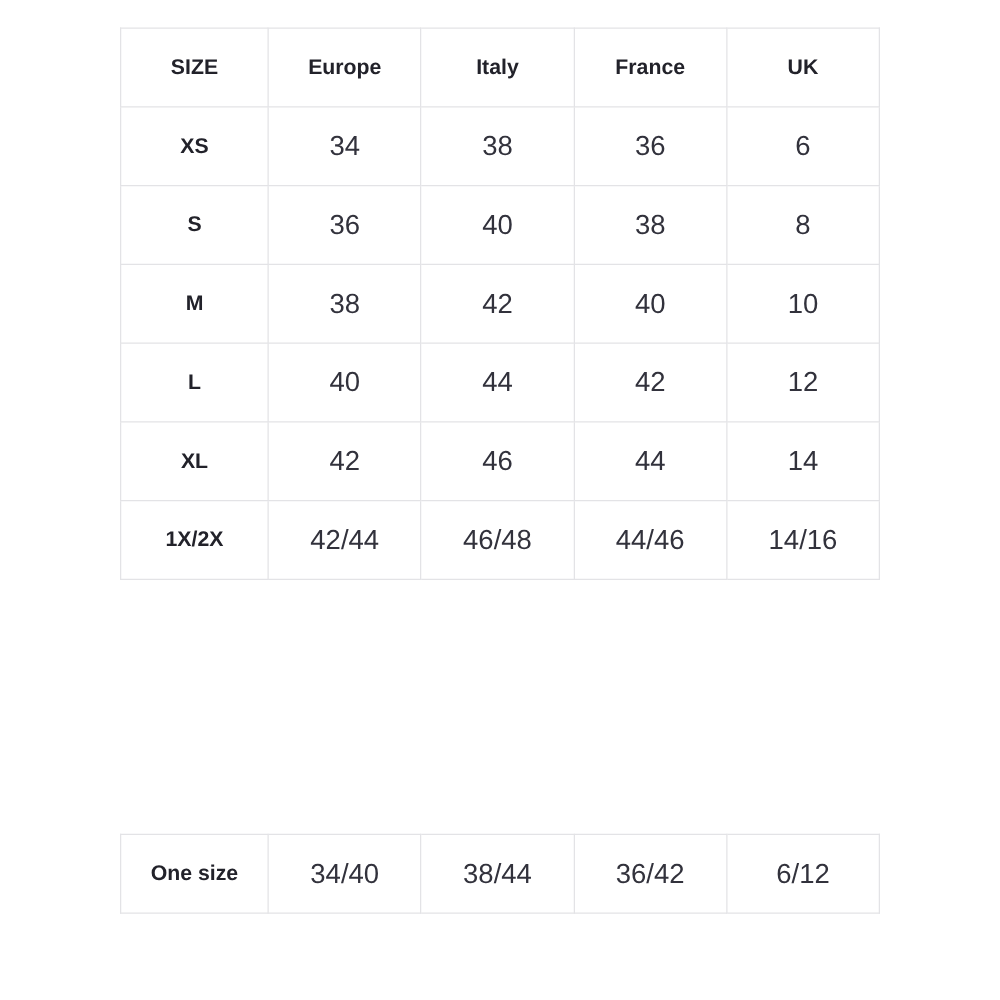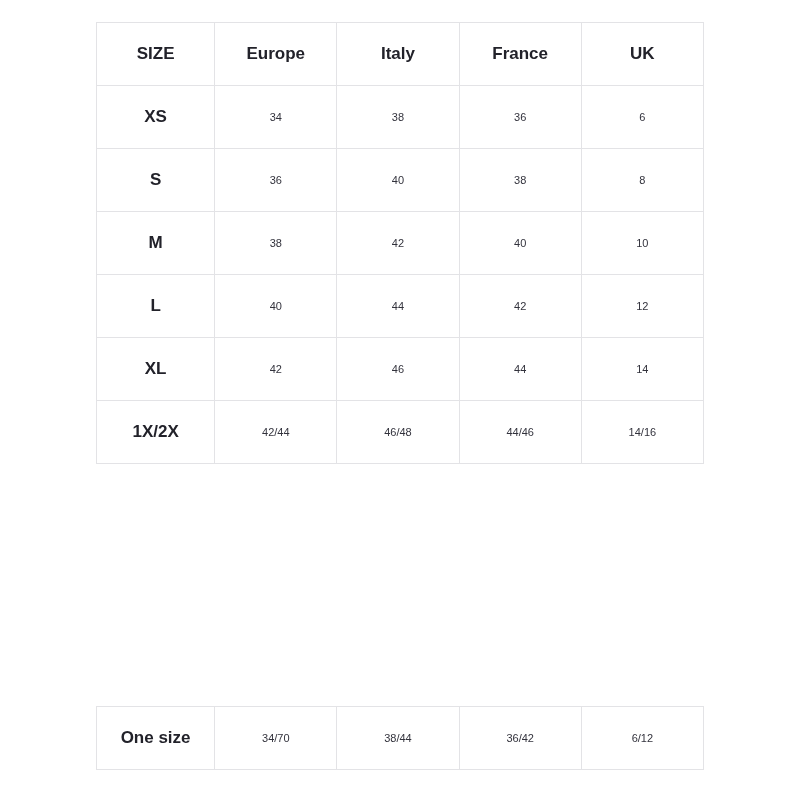--- a/index.html
+++ b/index.html
@@ -19,33 +19,33 @@
     width: 800px;
     height: 800px;
     box-sizing: border-box;
   }
   .tbl-wrap {
     position: absolute;
     left: 96px;
     width: 608px;
   }
   .tbl-wrap.main { top: 4px; margin-top: 18px; }
-  .tbl-wrap.extra { top: 706px; }
+  .tbl-wrap.extra { top: 667px; }
 
   table.size-table {
     border-collapse: collapse;
     width: 608px;
     table-layout: fixed;
   }
   table.size-table td,
   table.size-table th {
     border: 1px solid #e3e3e6;
     text-align: center;
     vertical-align: middle;
-    font-size: 11px;
+    font-size: 22px;
     font-weight: 400;
     color: #32323c;
     padding: 0;
   }
   table.size-table tr { height: 63px; }
   table.size-table .col-size { width: 118px; }
   table.size-table .col-region { width: 122px; }
 
   table.size-table th,
   table.size-table td.rowhead {
@@ -133,21 +133,21 @@
       <colgroup>
         <col class="col-size">
         <col class="col-region">
         <col class="col-region">
         <col class="col-region">
         <col class="col-region">
       </colgroup>
       <tbody>
         <tr>
           <td class="rowhead">One size</td>
-          <td>34/70</td>
+          <td>34/40</td>
           <td>38/44</td>
           <td>36/42</td>
           <td>6/12</td>
         </tr>
       </tbody>
     </table>
   </div>
 
 </div>
 

